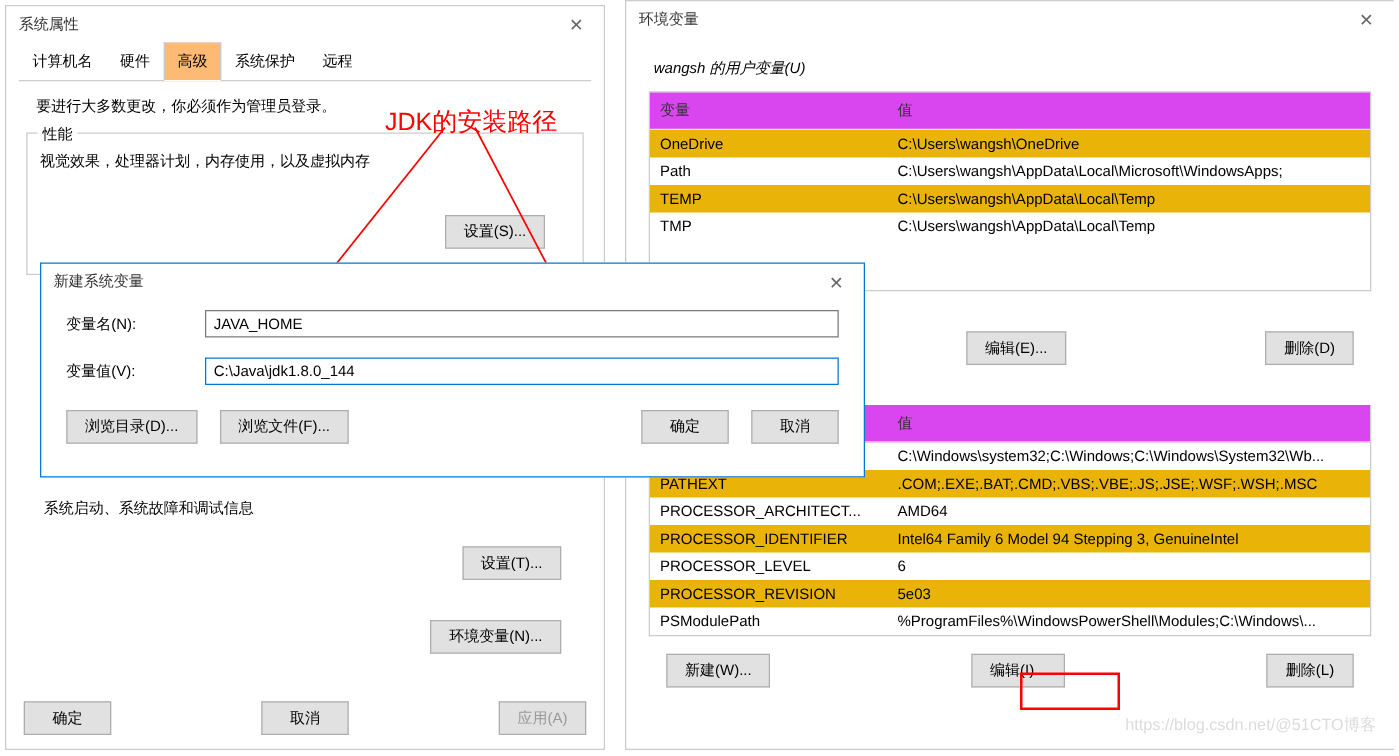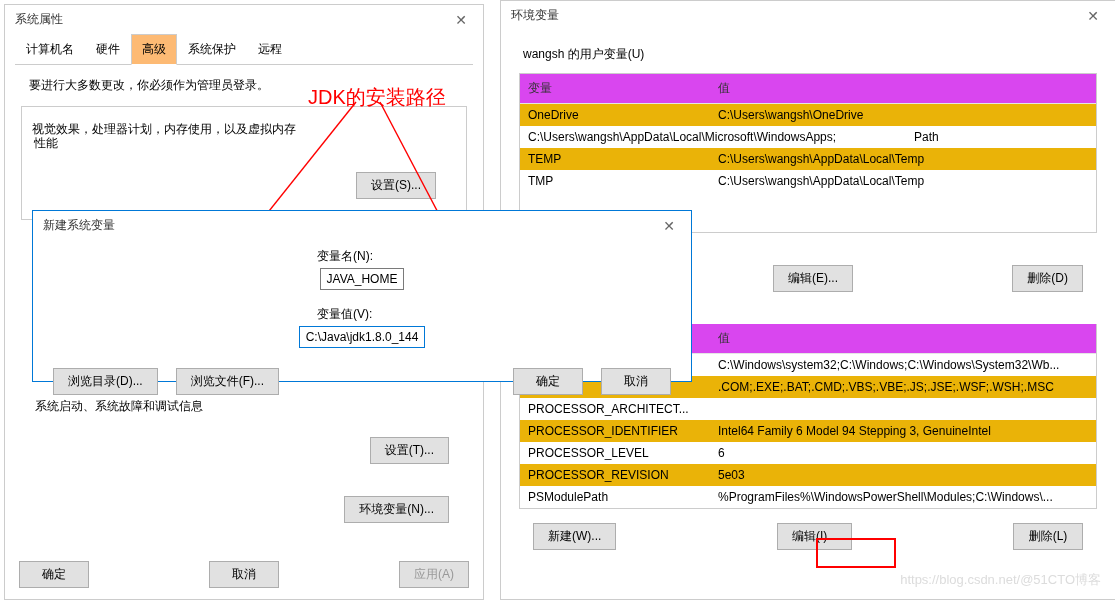--- a/index.html
+++ b/index.html
@@ -4,40 +4,40 @@
 <style>
 * { box-sizing: border-box; font-family: "Microsoft YaHei", sans-serif; font-size: 12px; }
 body { margin: 0; width: 1119px; height: 605px; background: #fff; position: relative; overflow: hidden; }
 .dialog { position: absolute; background: #fff; border: 1px solid #ccc; }
 .titlebar { display: flex; justify-content: space-between; align-items: flex-end; padding: 6px 10px; color: #333; }
 .titlebar .closex { font-size: 14px; color: #666; cursor: pointer; padding: 0 6px; }
 .tabs { display: flex; border-bottom: 1px solid #ccc; margin: 0 10px; }
 .tab { padding: 6px 10px; border: 1px solid transparent; margin-bottom: -1px; cursor: pointer; }
 .tab.active { border: 1px solid #ccc; border-bottom: 1px solid #fff; background: #fdba74; }
 .group { border: 1px solid #ccc; margin: 8px 16px; padding: 10px 10px 14px 10px; position: relative; }
-.group-title { position: absolute; top: -8px; left: 8px; background: #fff; padding: 0 4px; margin-top: 36px; }
+.group-title { position: absolute; top: -8px; left: 8px; background: #fff; padding: 0 4px; }
 .btn { display: inline-block; border: 1px solid #adadad; background: #e1e1e1; padding: 4px 14px; cursor: pointer; text-align: center; min-width: 70px; }
 .input { display: inline-block; border: 1px solid #7a7a7a; padding: 3px 6px; background: #fff; }
 .right-align { text-align: right; padding: 6px 20px 6px 6px; }
 .bottom-btns { display: flex; justify-content: space-between; gap: 10px; padding: 8px 14px; }
 .listview { border: 1px solid #ccc; }
 .listview .hdr { display: flex; background: #d946ef; border-bottom: 1px solid #e5e5e5; }
 .listview .hdr .col { padding: 6px 8px; color: #333; }
 .listview .row { display: flex; }
 .listview .row.alt { background: #eab308; }
 .listview .row .col { padding: 4px 8px; white-space: nowrap; overflow: hidden; text-overflow: ellipsis; }
 .col.name { width: 190px; flex-shrink: 0; }
 .col.val { flex: 1; }
 .annotation { color: #ff0000; position: absolute; font-size: 20px; }
 svg.arrows { position: absolute; top: 0; left: 0; pointer-events: none; }
 .redbox { position: absolute; border: 2px solid #ff0000; pointer-events: none; }
 .watermark { position: absolute; right: 18px; bottom: 16px; color: #dcdcdc; font-size: 13px; }
 .label-cell { width: 90px; display: inline-block; }
-.field-row { padding: 8px 20px; display: flex; align-items: center; gap: 3px; flex-direction: column; }
-.env-section-label { padding: 6px 4px 10px 4px; }
+.field-row { padding: 8px 20px; display: flex; align-items: center; gap: 21px; }
+.env-section-label { padding: 6px 4px 10px 4px; font-style: italic; }
 </style>
 </head>
 <body>
 
 <div class="dialog" style="left:4px; top:4px; width:480px; height:596px;">
   <div class="titlebar">
     <span>系统属性</span>
     <span class="closex">✕</span>
   </div>
   <div class="tabs">
@@ -76,22 +76,22 @@
       <div class="hdr">
         <div class="col name">变量</div>
         <div class="col val">值</div>
       </div>
       <div id="user-rows">
           <div class="row alt">
             <div class="col name">OneDrive</div>
             <div class="col val">C:\Users\wangsh\OneDrive</div>
           </div>
           <div class="row">
+            <div class="col name">Path</div>
             <div class="col val">C:\Users\wangsh\AppData\Local\Microsoft\WindowsApps;</div>
-            <div class="col name">Path</div>
           </div>
           <div class="row alt">
             <div class="col name">TEMP</div>
             <div class="col val">C:\Users\wangsh\AppData\Local\Temp</div>
           </div>
           <div class="row">
             <div class="col name">TMP</div>
             <div class="col val">C:\Users\wangsh\AppData\Local\Temp</div>
           </div>
         </div>
@@ -113,20 +113,21 @@
           <div class="row">
             <div class="col name"></div>
             <div class="col val">C:\Windows\system32;C:\Windows;C:\Windows\System32\Wb...</div>
           </div>
           <div class="row alt">
             <div class="col name">PATHEXT</div>
             <div class="col val">.COM;.EXE;.BAT;.CMD;.VBS;.VBE;.JS;.JSE;.WSF;.WSH;.MSC</div>
           </div>
           <div class="row">
             <div class="col name">PROCESSOR_ARCHITECT...</div>
+            <div class="col val">AMD64</div>
           </div>
           <div class="row alt">
             <div class="col name">PROCESSOR_IDENTIFIER</div>
             <div class="col val">Intel64 Family 6 Model 94 Stepping 3, GenuineIntel</div>
           </div>
           <div class="row">
             <div class="col name">PROCESSOR_LEVEL</div>
             <div class="col val">6</div>
           </div>
           <div class="row alt">

